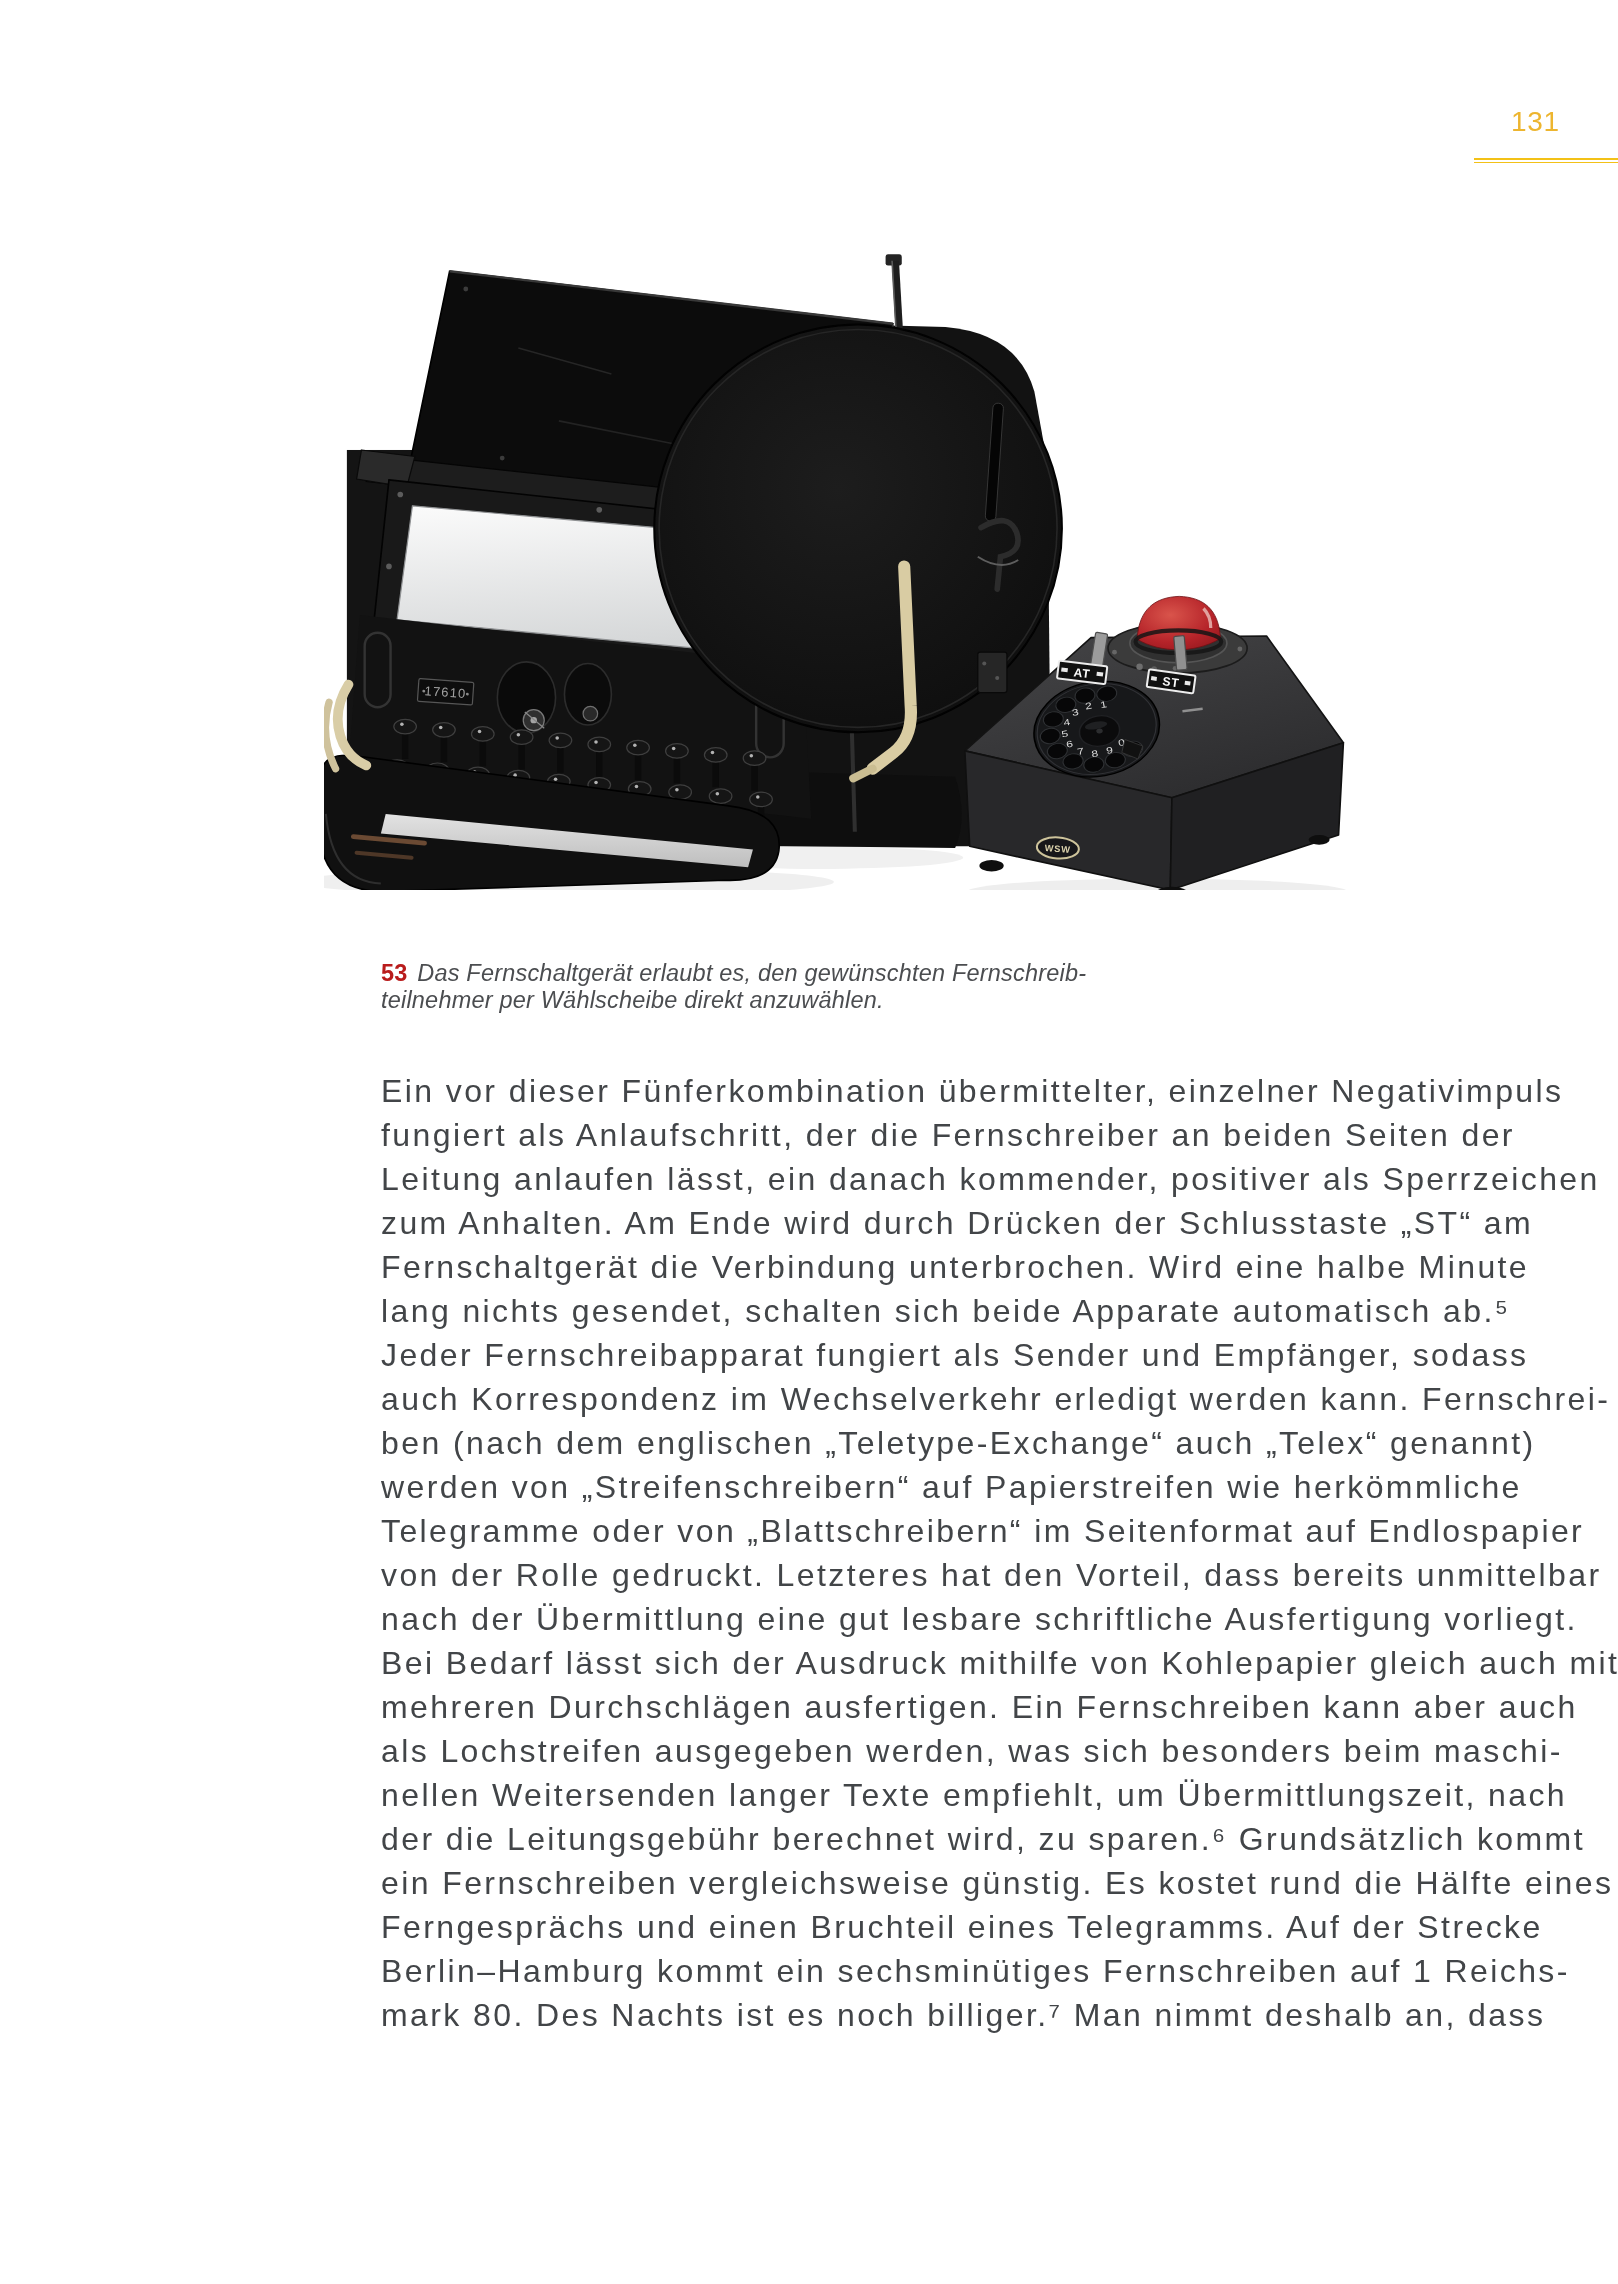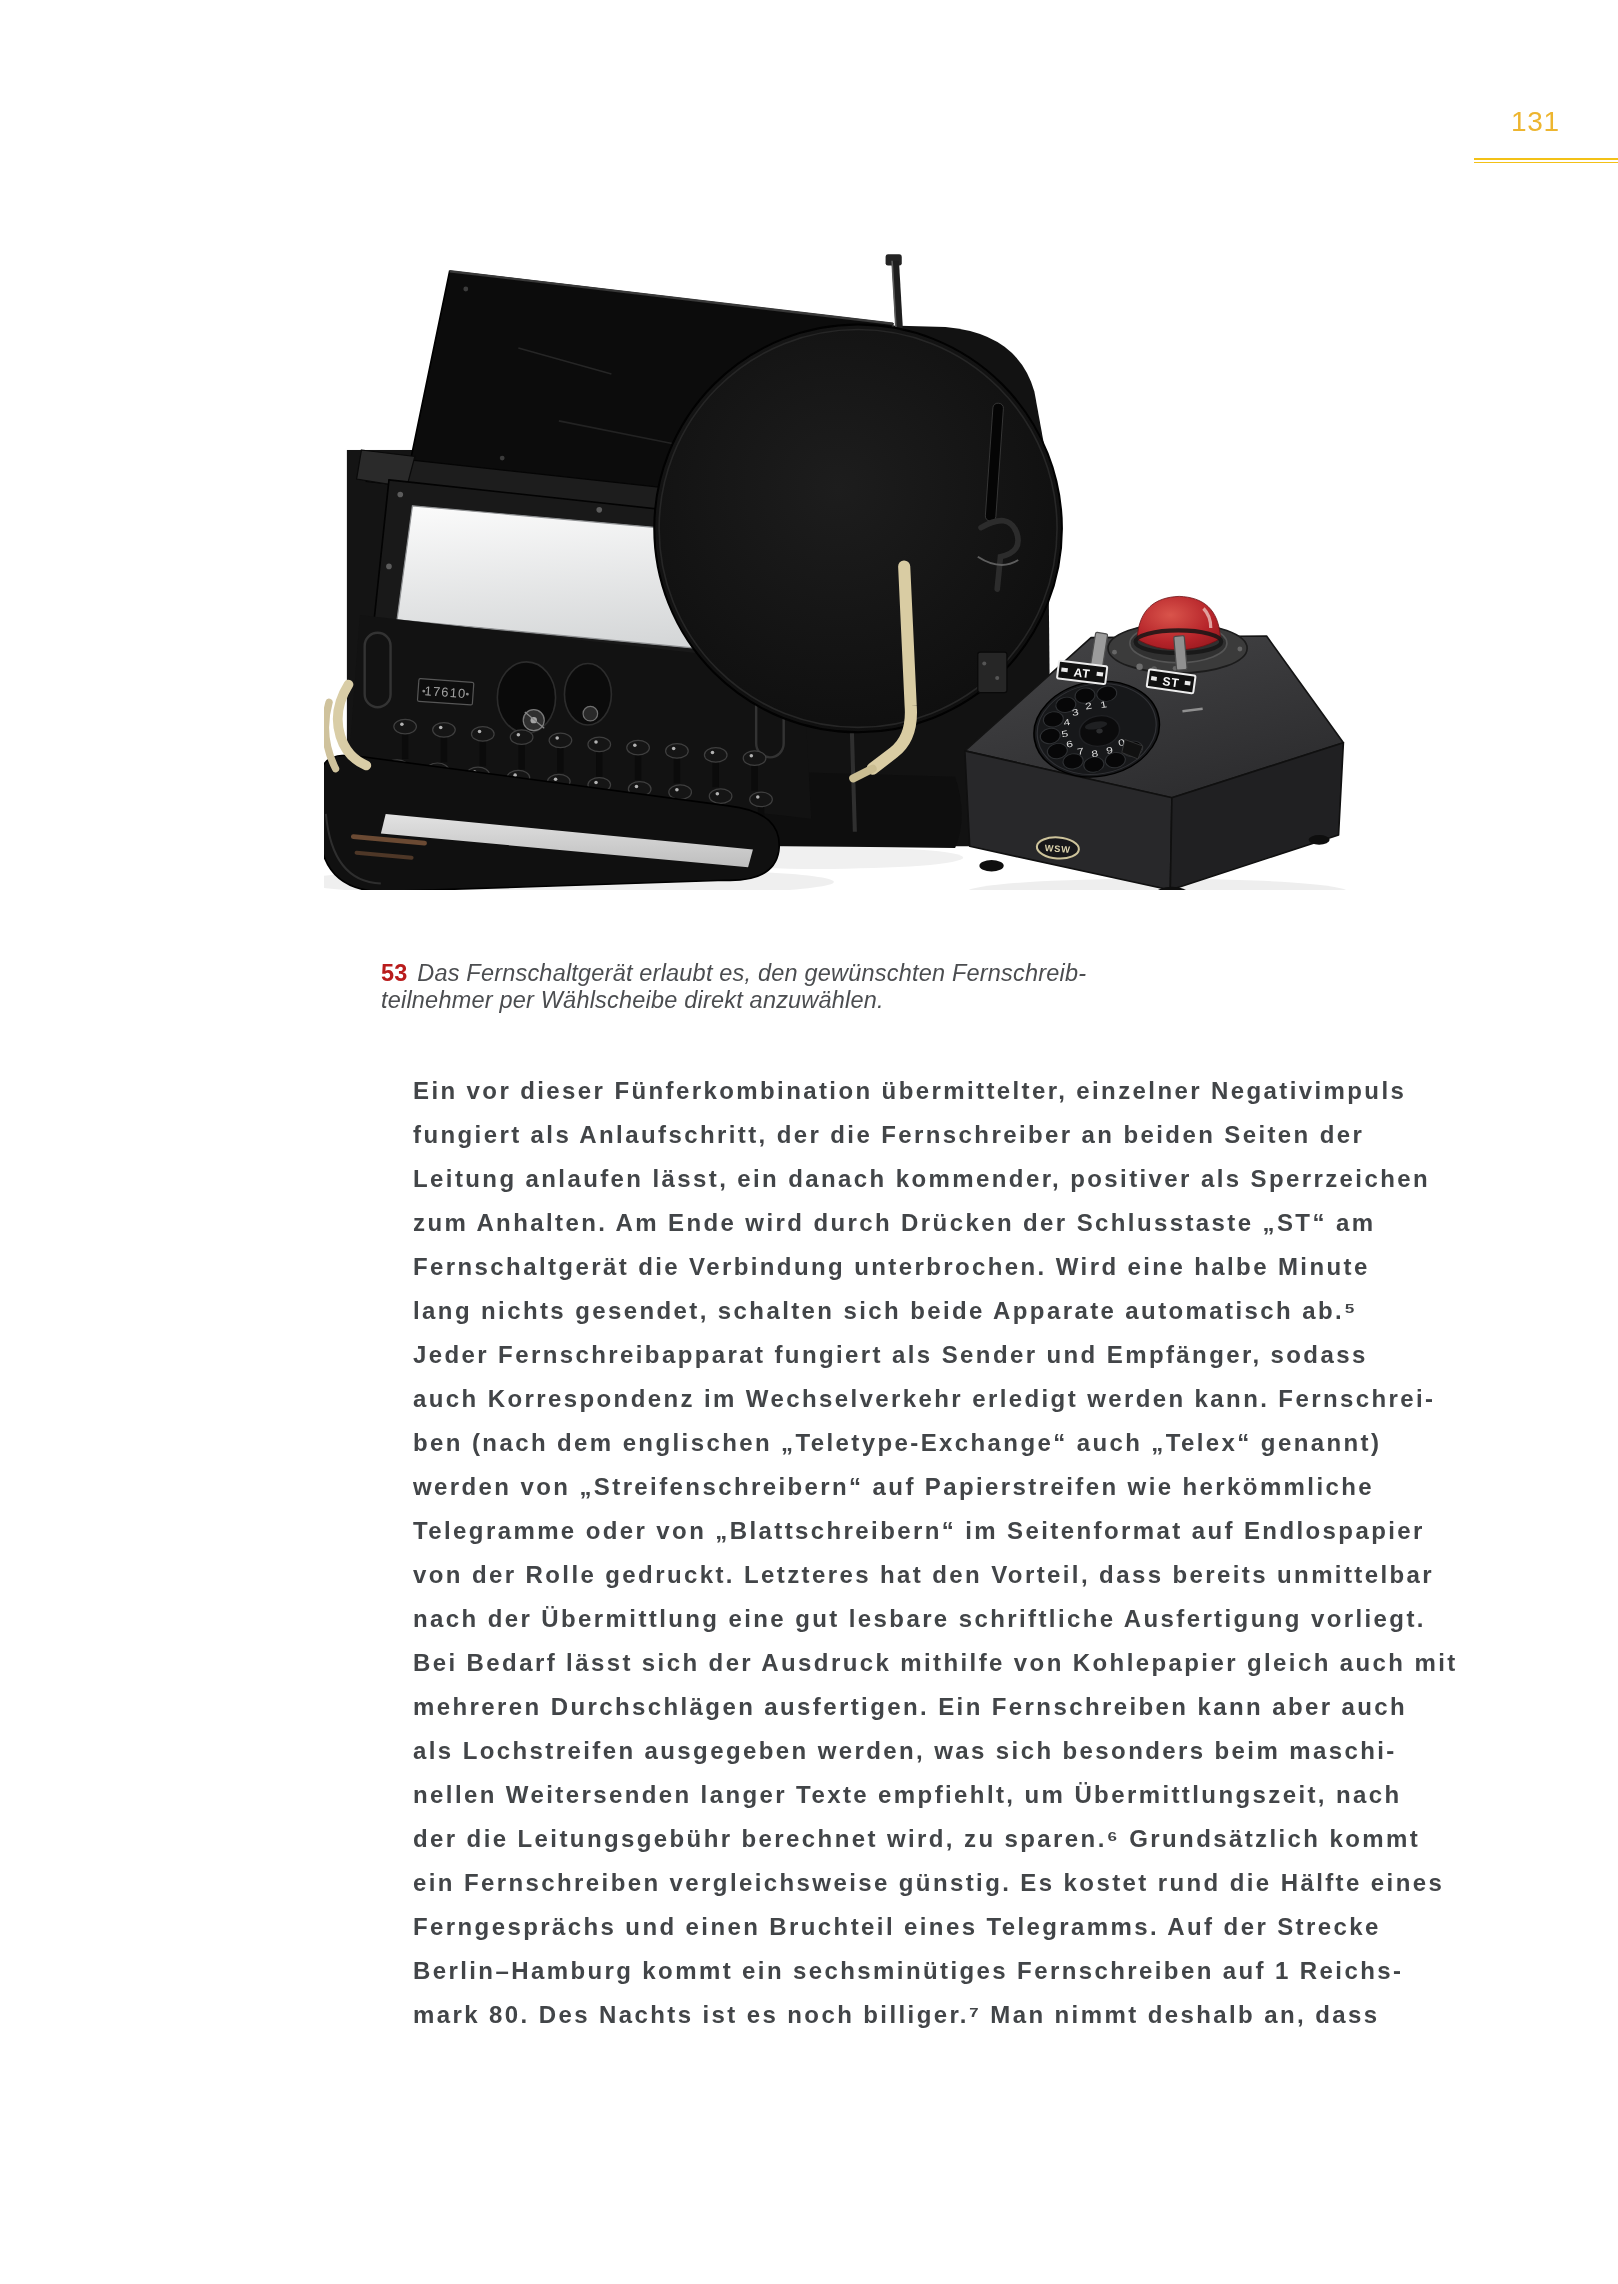--- a/index.html
+++ b/index.html
@@ -21,22 +21,22 @@
     position:absolute;left:324px;top:251px;width:1052px;height:639px;margin:0;
   }
   .figure-caption{
     position:absolute;left:381px;top:960px;width:1019px;
     font-size:23.5px;line-height:27px;color:#4b4d50;letter-spacing:0.2px;
   }
   .caption-number{color:#b91c1c;font-weight:bold;font-style:normal;margin-right:9.7px;}
   .caption-text{font-style:italic;white-space:pre-line;}
   .body-paragraph{
     position:absolute;left:381px;top:1069px;width:1149px;
-    font-size:24px;line-height:44px;color:#424548;
-    letter-spacing:2.4px;font-weight:700;white-space:pre;margin-left:32px;
+    font-size:32px;line-height:44px;color:#424548;
+    letter-spacing:2.4px;font-weight:400;white-space:pre;
   }
   .svg-label{font-family:"Liberation Sans", sans-serif;}
 </style>
 </head>
 <body>
 
 <div class="page">
 
   <div class="page-number">131</div>
   <div class="header-rule"></div>

